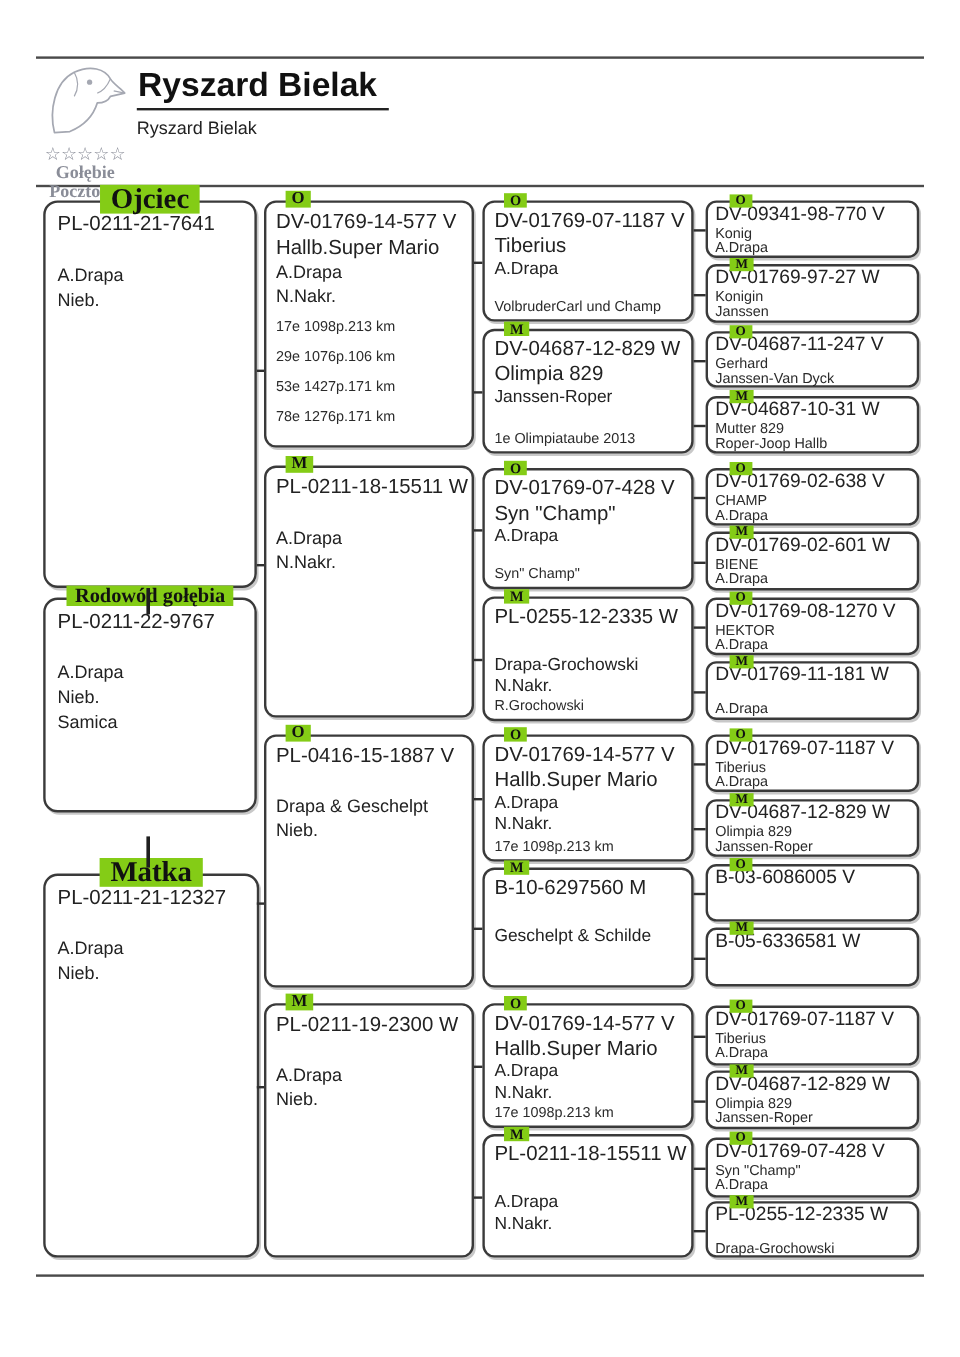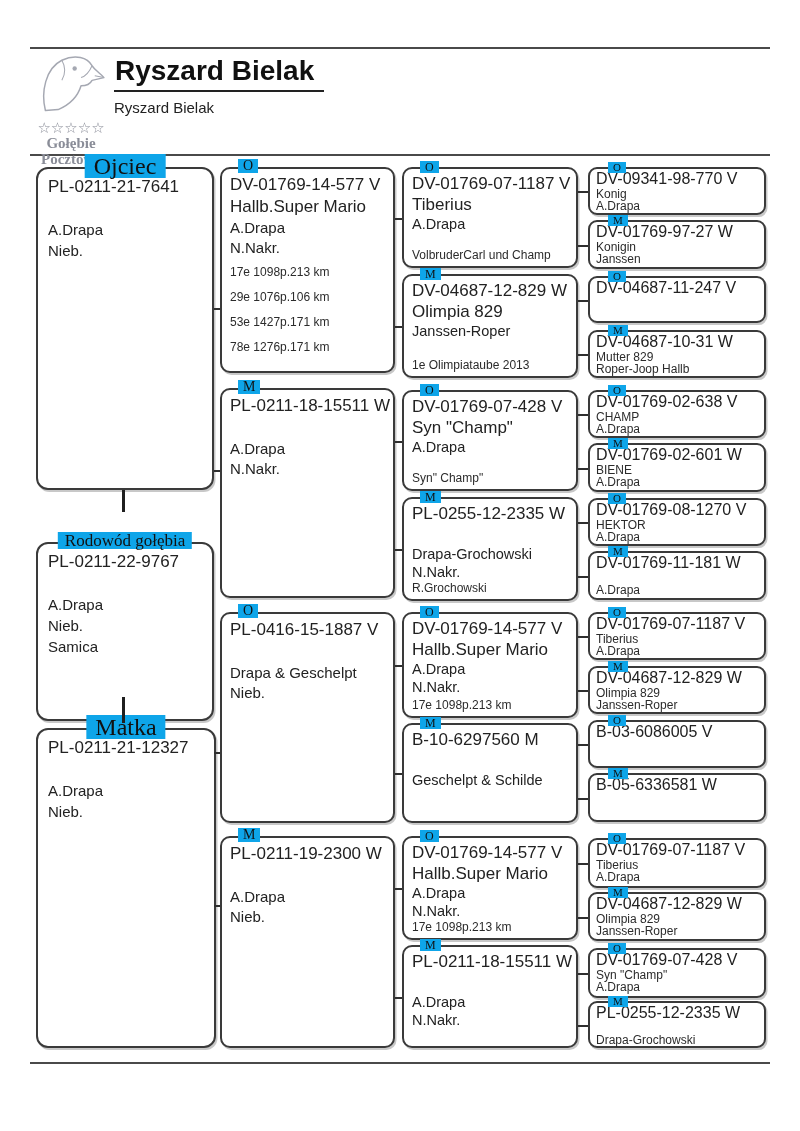--- a/index.html
+++ b/index.html
@@ -24,22 +24,22 @@
   .subline { font-size: 15px; line-height: 19px; color: #222; }
   .subline.first { margin-top: 6px; }
 
   
   .pbox {
     position: absolute; background: #fff; border: 2px solid #3a3a3a; border-radius: 10px;
     box-shadow: 1.5px 2px 0 rgba(145,145,145,.5);
     display: flex; flex-direction: column; padding: 5px 8px;
   }
   .chip {
-    position: absolute; top: -10px; left: 16px; background: #0ea5e9; padding: 0 5px;
-    font-family: "Liberation Serif", serif; font-weight: normal; font-size: 14px; line-height: 1; color: #111;
+    position: absolute; top: -10px; left: 16px; background: #84cc16; padding: 0 5px;
+    font-family: "Liberation Serif", serif; font-weight: bold; font-size: 14px; line-height: 1; color: #111;
   }
   .col1 > .chip { left: 50%; transform: translateX(-50%); white-space: nowrap; }
   .chip.big { font-size: 24px; top: -15px; padding: 0 9px; }
   .chip.mid { font-size: 17px; top: -12px; padding: 0 7px; }
 
   .ring  { font-size: 17px; line-height: 22px; white-space: nowrap; color: #222; }
   .name  { font-size: 17px; line-height: 22px; min-height: 22px; white-space: nowrap; color: #222; }
   .ln    { font-size: 15px; line-height: 20px; min-height: 20px; color: #222; }
   .sm    { font-size: 12px; line-height: 15px; min-height: 15px; color: #2b2b2b; }
   .smalls { margin-top: auto; }
@@ -106,21 +106,21 @@
     <div class="pbox col1" style="left:36px;top:167px;width:178px;height:323px">
       <span class="chip big">Ojciec</span>
       <div class="ring">PL-0211-21-7641</div>
       <div class="lines">
         <div class="ln"></div>
         <div class="ln">A.Drapa</div>
         <div class="ln">Nieb.</div>
       </div>
     </div>
 
-    <div class="pbox col1" style="left:36px;top:542px;width:178px;height:179px">
+    <div class="pbox col1" style="left:36px;top:498px;width:178px;height:179px">
       <span class="chip mid">Rodowód gołębia</span>
       <div class="ring">PL-0211-22-9767</div>
       <div class="lines">
         <div class="ln"></div>
         <div class="ln">A.Drapa</div>
         <div class="ln">Nieb.</div>
         <div class="ln">Samica</div>
       </div>
     </div>
 
@@ -287,20 +287,24 @@
     <div class="smalls">
           <div class="sm">Konigin</div>
           <div class="sm">Janssen</div>
         </div>
   </div>
       <div class="pbox gen4" style="left: 588px; top: 276px; width: 178px; height: 47px;">
     <span class="chip">O</span>
     <div class="ring">DV-04687-11-247 V</div>
 
     <div class="lines"></div>
+    <div class="smalls">
+          <div class="sm">Gerhard</div>
+          <div class="sm">Janssen-Van Dyck</div>
+        </div>
   </div>
       <div class="pbox gen4" style="left: 588px; top: 330px; width: 178px; height: 48px;">
     <span class="chip">M</span>
     <div class="ring">DV-04687-10-31 W</div>
 
     <div class="lines"></div>
     <div class="smalls">
           <div class="sm">Mutter 829</div>
           <div class="sm">Roper-Joop Hallb</div>
         </div>

